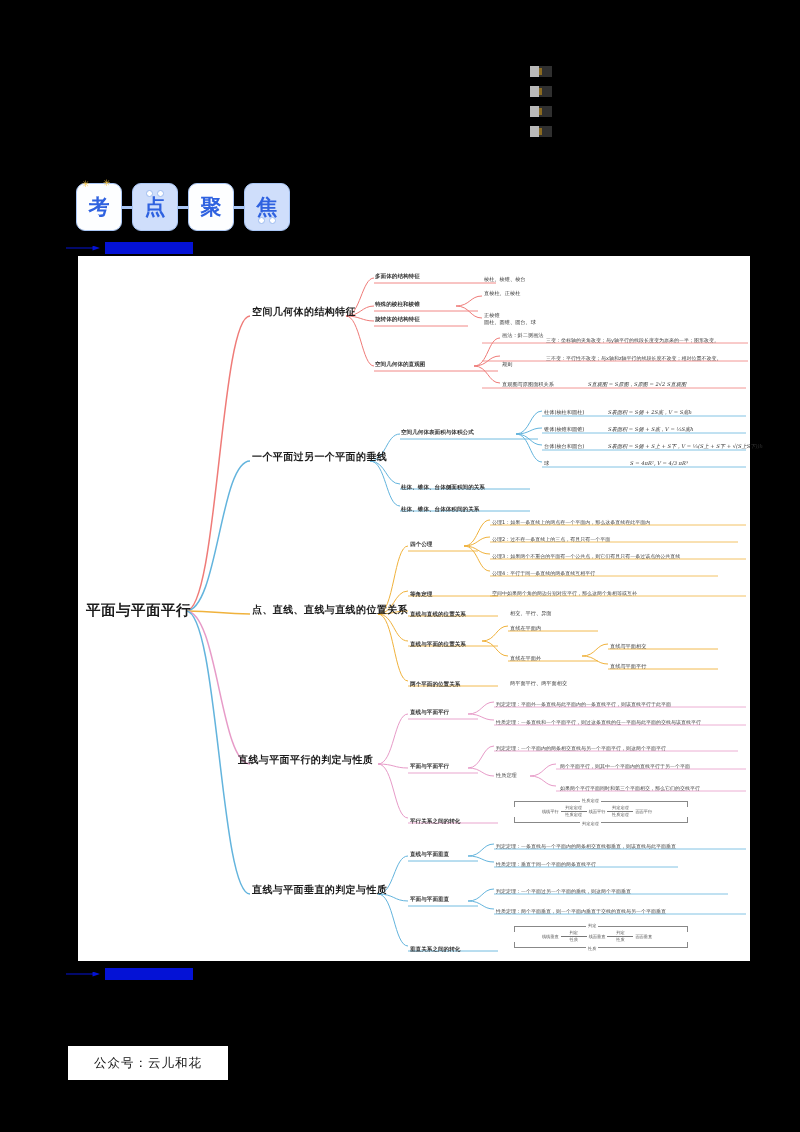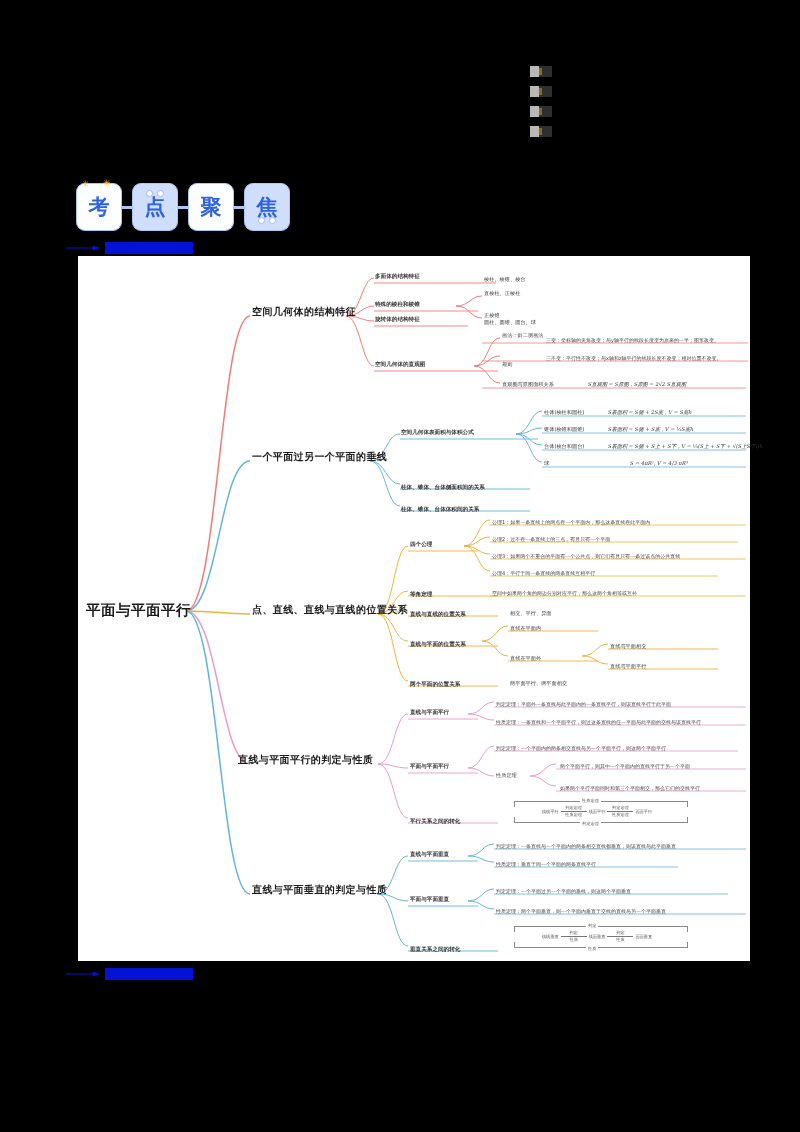--- a/index.html
+++ b/index.html
@@ -316,14 +316,17 @@
             <span class="bar"></span>
             <span>性质</span>
           </span>
           <span>面面垂直</span>
         </div>
       </div>
     </div>
 
   </div>
 
+  <div class="footer">
+    <span>公众号：云儿和花</span>
+  </div>
 
 </div>
 
 </body></html>

